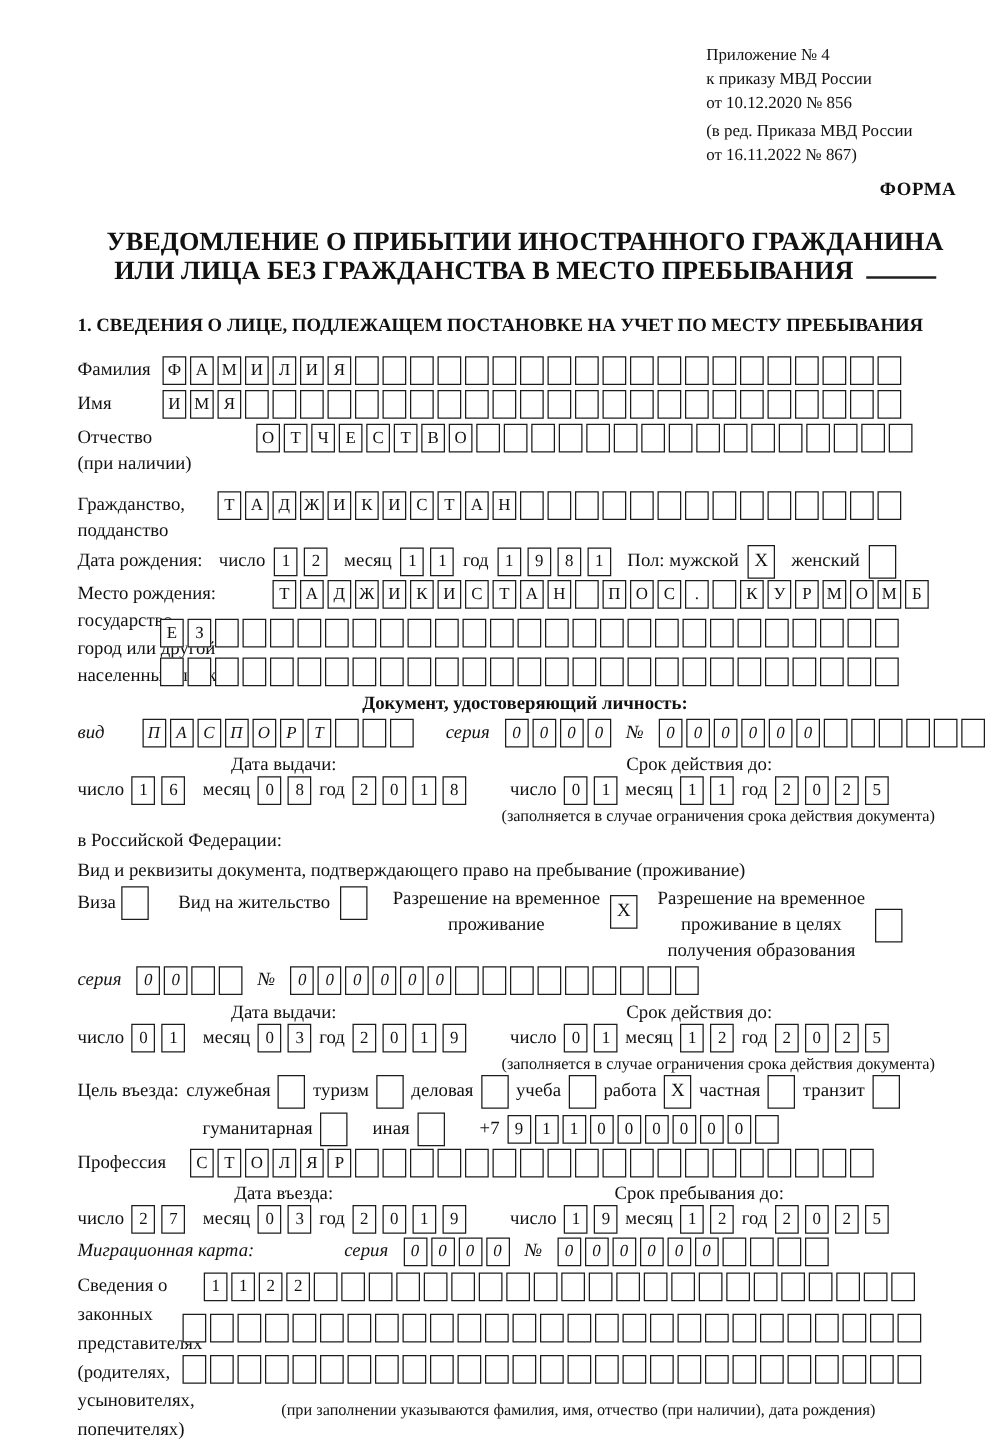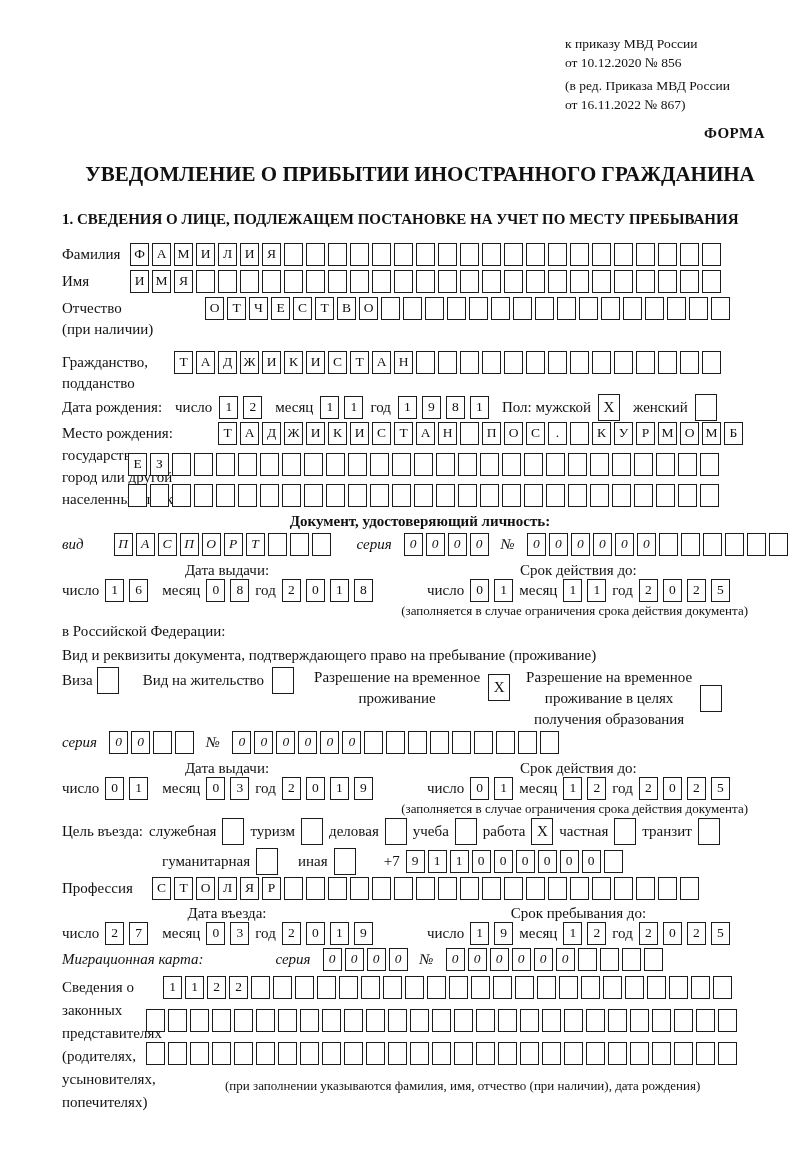--- a/index.html
+++ b/index.html
@@ -37,21 +37,21 @@
   .birthplace{position:relative;height:88px;margin-top:2px;}
   .bp-label{position:absolute;left:0;top:0;line-height:22px;}
   .bp-r1{position:absolute;left:156px;top:0;}
   .bp-r2{position:absolute;left:66px;top:31px;}
   .bp-r3{position:absolute;left:66px;top:62px;}
   .doc-header{margin-top:2px;text-align:center;font-weight:bold;font-size:15px;height:19px;}
   .vid-row{display:flex;align-items:center;gap:12px;margin-top:2px;height:24px;font-style:italic;}
   
   .dates{display:flex;margin-top:4px;}
   .dg-a{width:330px;}
-  .dg-b{margin-left:35px;}
+  .dg-b{margin-left:16px;}
   .dg-h{text-align:center;font-size:15px;height:17px;}
   .dg-row{display:flex;align-items:center;gap:6px;margin-top:1px;height:24px;}
   .note-r{font-size:13px;text-align:right;padding-right:30px;height:14px;}
   .para{margin-top:4px;line-height:20px;}
   
   .opts{display:flex;align-items:flex-start;margin-top:2px;height:62px;}
   .opt{display:flex;align-items:center;}
   .opt .olabel{line-height:21px;}
   .opt .ctr{text-align:center;}
   .opt .checkbox{margin-left:8px;}
@@ -64,29 +64,33 @@
   .reps-r2{position:absolute;left:84px;top:33px;}
   .reps-r3{position:absolute;left:84px;top:66px;}
   .reps-note{position:absolute;left:163px;top:102px;font-size:13px;}
 </style>
 </head>
 <body>
 
 <div class="sheet">
 
   <div class="appendix">
+    <div>Приложение № 4</div>
     <div>к приказу МВД России</div>
     <div>от 10.12.2020 № 856</div>
     <div class="amend">(в ред. Приказа МВД России</div>
     <div>от 16.11.2022 № 867)</div>
   </div>
   <div class="forma">ФОРМА</div>
 
   <div class="title">
     <div>УВЕДОМЛЕНИЕ О ПРИБЫТИИ ИНОСТРАННОГО ГРАЖДАНИНА</div>
+    <div>
+      <span>ИЛИ ЛИЦА БЕЗ ГРАЖДАНСТВА В МЕСТО ПРЕБЫВАНИЯ</span><span class="blank-line"></span>
+    </div>
   </div>
 
   <div class="section-title">1. СВЕДЕНИЯ О ЛИЦЕ, ПОДЛЕЖАЩЕМ ПОСТАНОВКЕ НА УЧЕТ ПО МЕСТУ ПРЕБЫВАНИЯ</div>
 
   <div class="frow mt14">
     <span class="flabel lblw68">Фамилия</span>
     <span class="cells">
         <span class="cell">Ф</span>
         <span class="cell">А</span>
         <span class="cell">М</span>

